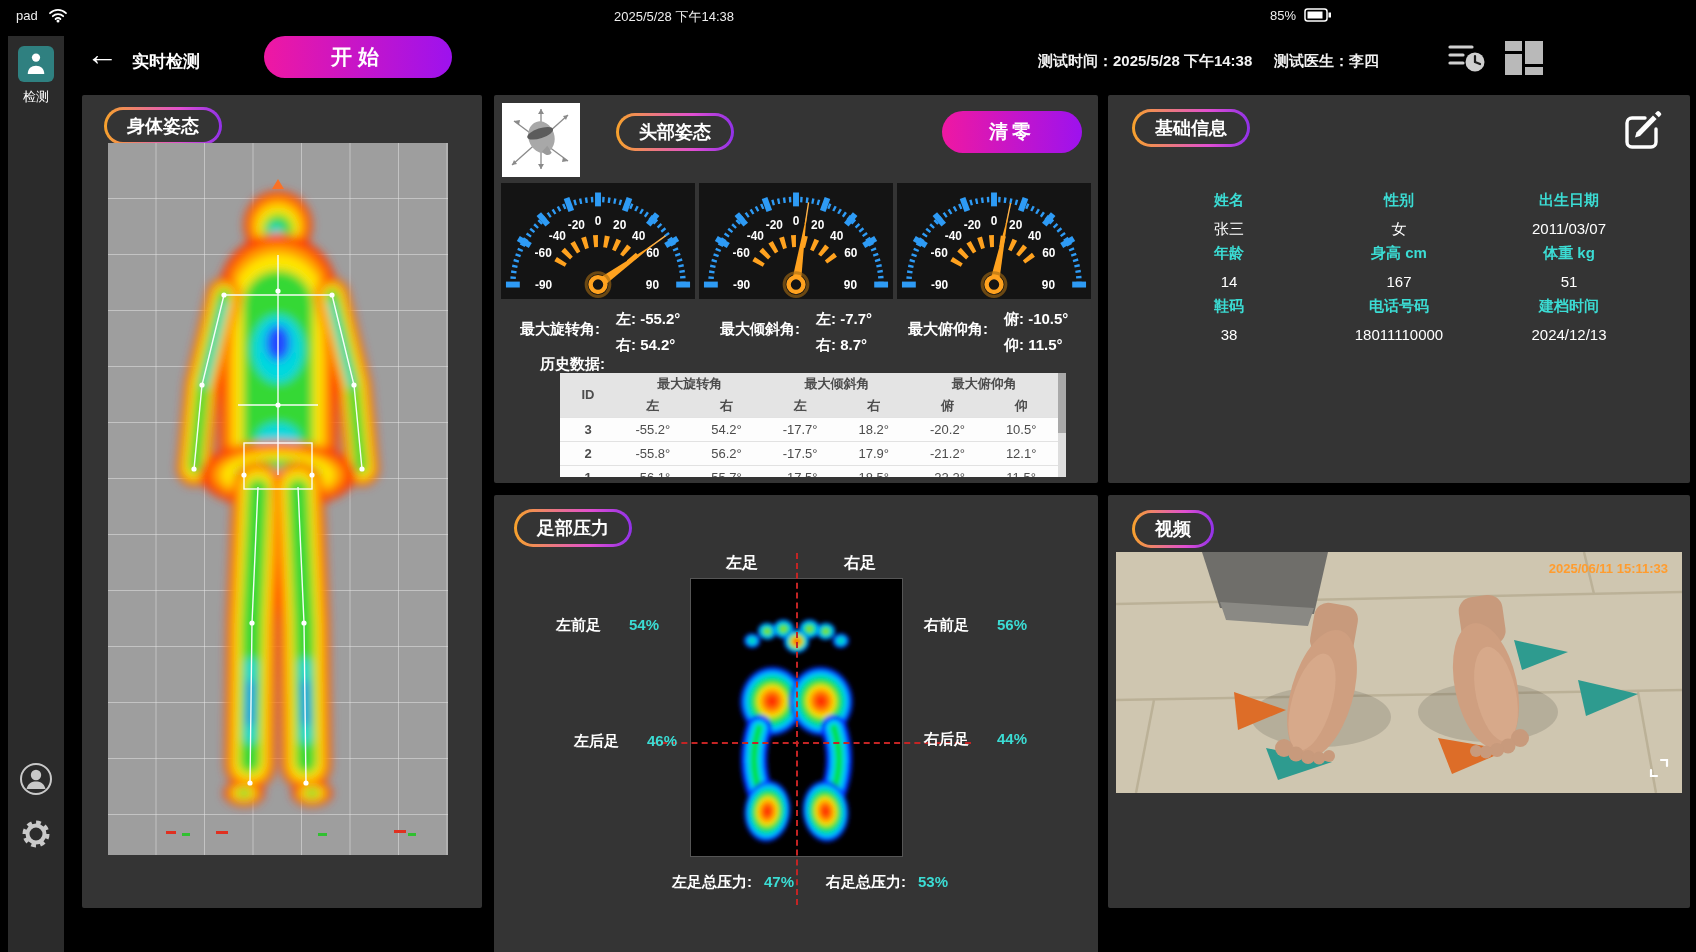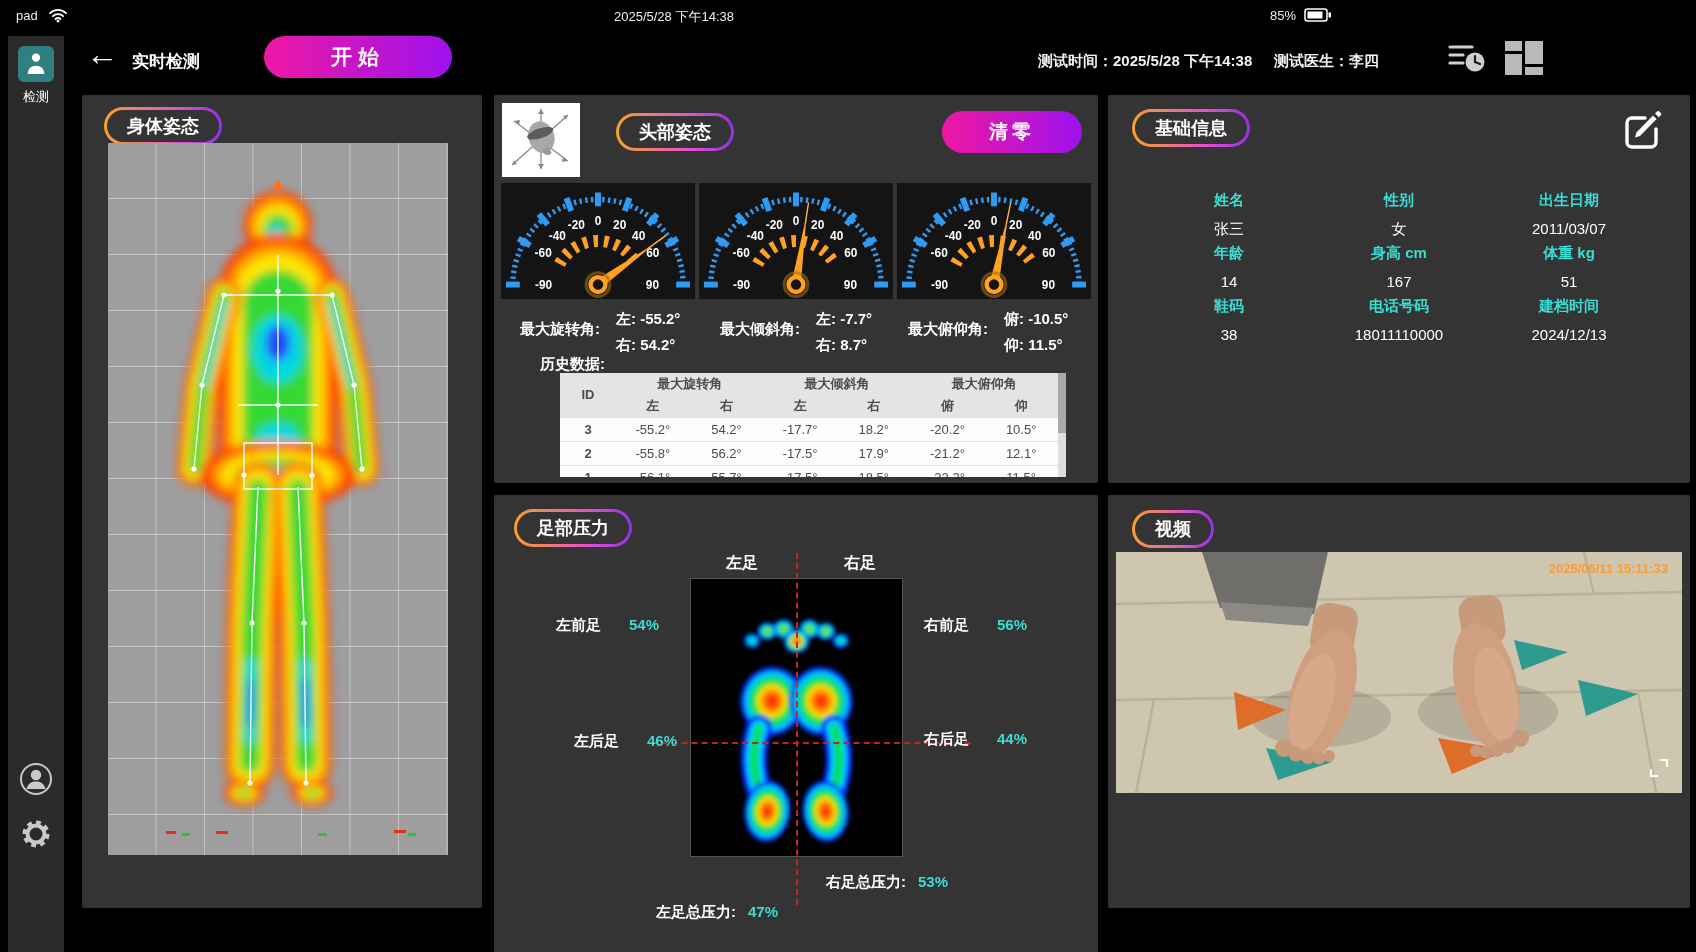--- a/index.html
+++ b/index.html
@@ -602,21 +602,21 @@
     </div>
   <div class="metric" style="left:62px; top:237px;margin-left:18px;">
     <span>左后足</span>
       <span class="pv">46%</span>
     </div>
   <div class="metric" style="left:430px; top:235px;">
     <span>右后足</span>
       <span class="pv">44%</span>
     </div>
 
-  <div class="total" style="left:162px;margin-top:30px;">
+  <div class="total" style="left:178px;">
     <span>左足总压力:</span>
       <span class="pv">47%</span>
     </div>
   <div class="total" style="left:332px;">
     <span>右足总压力:</span>
       <span class="pv">53%</span>
     </div>
 </div>
 
 <div id="video-panel" class="panel">

